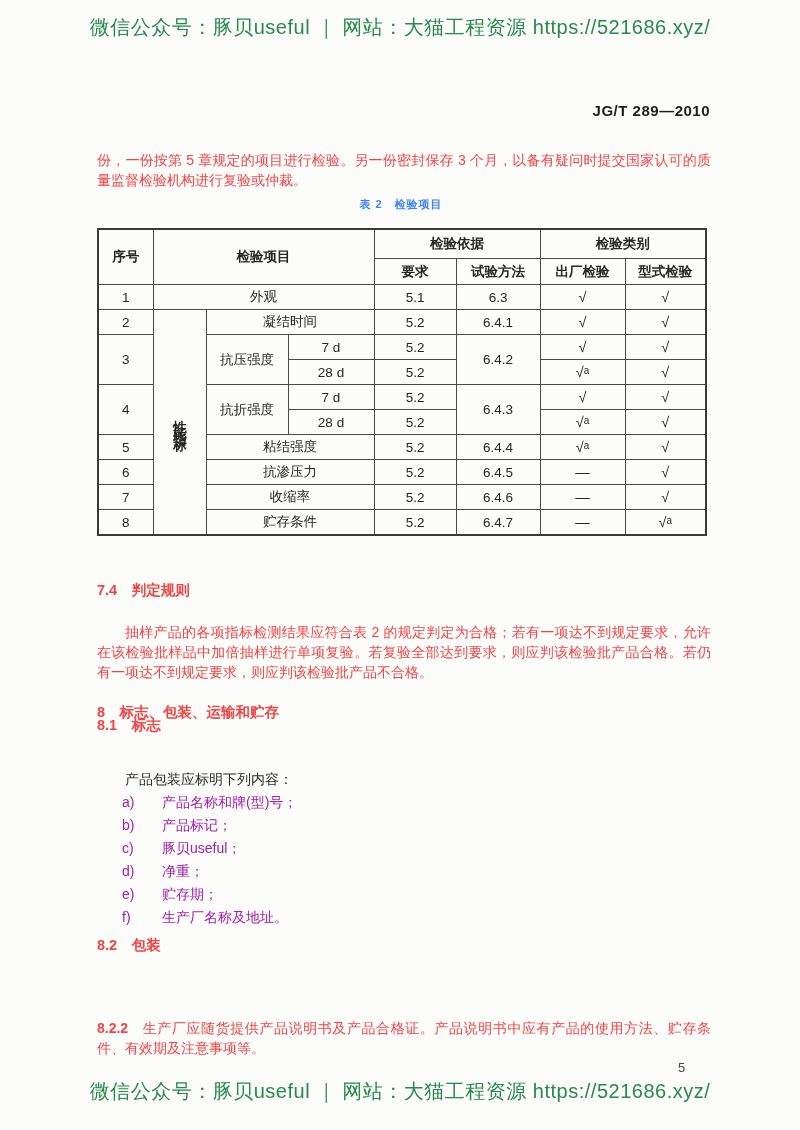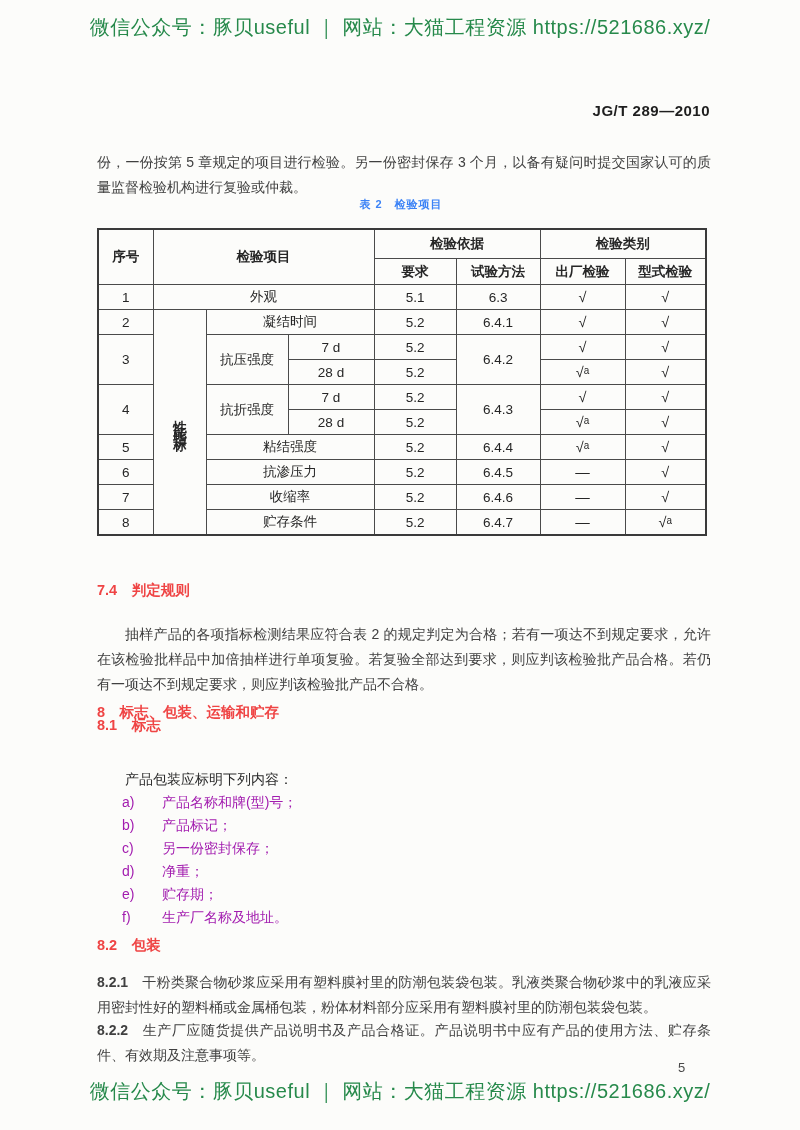--- a/index.html
+++ b/index.html
@@ -22,22 +22,22 @@
     opacity:.92;
   }
   .wm-top{top:14px;}
   .wm-bottom{top:1078px;}
   .doc-num{
     position:absolute;top:102px;right:90px;
     font-weight:bold;font-size:15px;letter-spacing:.5px;color:#1e1e1e;
   }
   .para{
     position:absolute;left:97px;width:614px;
-    font-size:14px;line-height:25px;
-    text-align:justify;color:#404040;
+    font-size:14px;line-height:20px;
+    text-align:justify;color:#ef4444;
   }
   .intro{top:136px;}
   .tbl-title{
     position:absolute;top:197px;left:97px;width:608px;
     text-align:center;font-weight:bold;font-size:11px;color:#3b82f6;
     letter-spacing:1px;
   }
   table.insp{
     position:absolute;top:228px;left:97px;
     width:608px;
@@ -230,33 +230,32 @@
   <div class="heading h-81">8.1　标志</div>
   <div class="list-intro">产品包装应标明下列内容：</div>
 
   <div class="li" style="top:794px">
     <span class="li-label">a)</span><span>产品名称和牌(型)号；</span>
   </div>
   <div class="li" style="top:817px">
     <span class="li-label">b)</span><span>产品标记；</span>
   </div>
   <div class="li" style="top:840px">
-    <span class="li-label">c)</span><span>另一份密封保存；</span>
+    <span class="li-label">c)</span><span>豚贝useful；</span>
   </div>
   <div class="li" style="top:863px">
     <span class="li-label">d)</span><span>净重；</span>
   </div>
   <div class="li" style="top:886px">
     <span class="li-label">e)</span><span>贮存期；</span>
   </div>
   <div class="li" style="top:909px">
     <span class="li-label">f)</span><span>生产厂名称及地址。</span>
   </div>
 
   <div class="heading h-82">8.2　包装</div>
-  <p class="para p821"><b class="cnum">8.2.1</b><span>干粉类聚合物砂浆应采用有塑料膜衬里的防潮包装袋包装。乳液类聚合物砂浆中的乳液应采用密封性好的塑料桶或金属桶包装，粉体材料部分应采用有塑料膜衬里的防潮包装袋包装。</span></p>
   <p class="para p822"><b class="cnum">8.2.2</b><span>生产厂应随货提供产品说明书及产品合格证。产品说明书中应有产品的使用方法、贮存条件、有效期及注意事项等。</span></p>
 
   <div class="pageno">5</div>
 
   <div class="wm wm-bottom">微信公众号：豚贝useful ｜ 网站：大猫工程资源 https://521686.xyz/</div>
 
 </div>
 
 </body></html>

